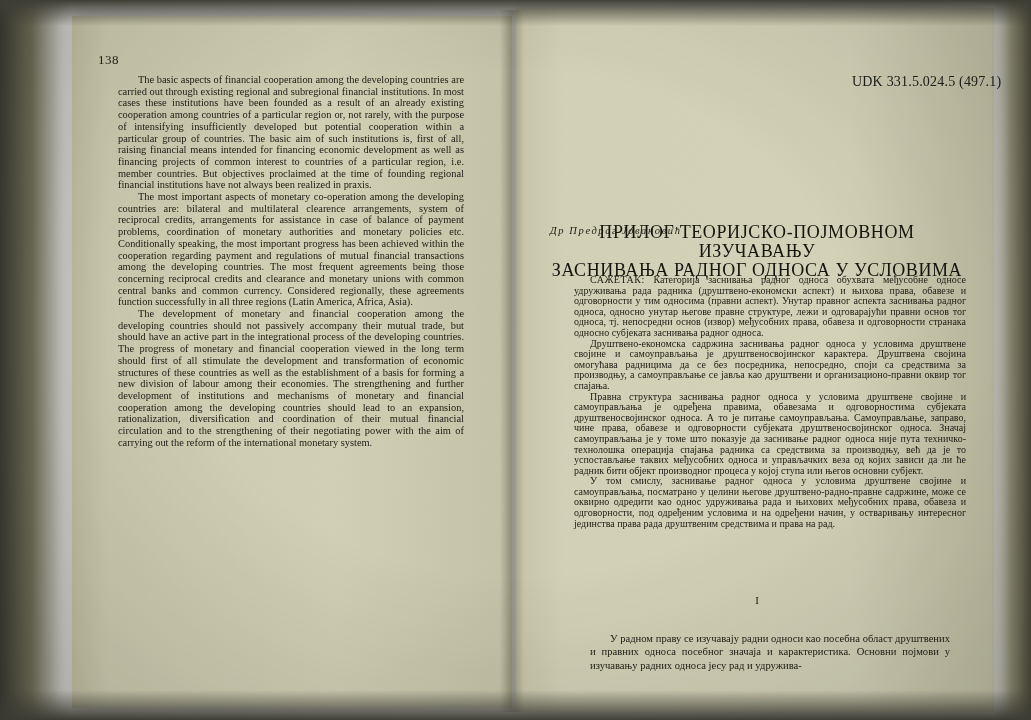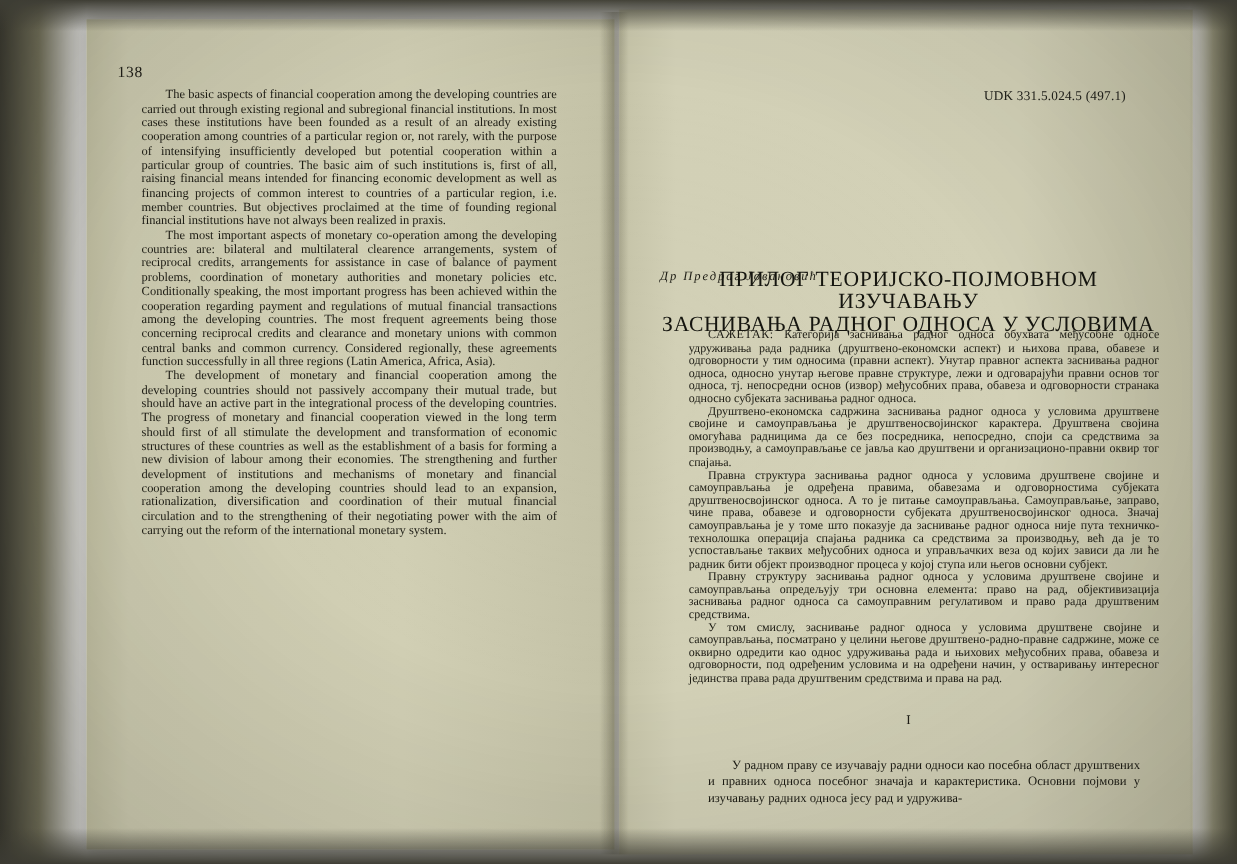--- a/index.html
+++ b/index.html
@@ -86,22 +86,22 @@
     line-height: 11.7px;
     text-align: justify;
     color: #1d1c14;
     hyphens: auto;
   }
   .left-col p { margin: 0; text-indent: 20px; }
 
   
   .udk {
     position: absolute;
-    left: 820px; top: 74px;
-    font-size: 11px;
+    left: 852px; top: 74px;
+    font-size: 14px;
     color: #20201a;
     letter-spacing: 0.2px;
   }
   .author {
     position: absolute;
     left: 550px; top: 186px;
     font-size: 10.5px;
     font-style: italic;
     letter-spacing: 1.6px;
     color: #1d1c14;
@@ -178,21 +178,20 @@
 
   <div class="title">
     <div>ПРИЛОГ ТЕОРИЈСКО-ПОЈМОВНОМ ИЗУЧАВАЊУ</div>
     <div>ЗАСНИВАЊА РАДНОГ ОДНОСА У УСЛОВИМА</div>
   </div>
 
   <div class="abstract">
     <p><span class="lead-label">САЖЕТАК:</span> <span>Категорија заснивања радног односа обухвата међусобне односе удруживања рада радника (друштвено-економски аспект) и њихова права, обавезе и одговорности у тим односима (правни аспект). Унутар правног аспекта заснивања радног односа, односно унутар његове правне структуре, лежи и одговарајући правни основ тог односа, тј. непосредни основ (извор) међусобних права, обавеза и одговорности странака односно субјеката заснивања радног односа.</span></p>
     <p>Друштвено-економска садржина заснивања радног односа у условима друштвене својине и самоуправљања је друштвеносвојинског карактера. Друштвена својина омогућава радницима да се без посредника, непосредно, споји са средствима за производњу, а самоуправљање се јавља као друштвени и организационо-правни оквир тог спајања.</p>
     <p>Правна структура заснивања радног односа у условима друштвене својине и самоуправљања је одређена правима, обавезама и одговорностима субјеката друштвеносвојинског односа. А то је питање самоуправљања. Самоуправљање, заправо, чине права, обавезе и одговорности субјеката друштвеносвојинског односа. Значај самоуправљања је у томе што показује да заснивање радног односа није пута техничко-технолошка операција спајања радника са средствима за производњу, већ да је то успостављање таквих међусобних односа и управљачких веза од којих зависи да ли ће радник бити објект производног процеса у којој ступа или његов основни субјект.</p>
-    <p>Правну структуру заснивања радног односа у условима друштвене својине и самоуправљања опредељују три основна елемента: право на рад, објективизација заснивања радног односа са самоуправним регулативом и право рада друштвеним средствима.</p>
     <p>У том смислу, заснивање радног односа у условима друштвене својине и самоуправљања, посматрано у целини његове друштвено-радно-правне садржине, може се оквирно одредити као однос удруживања рада и њихових међусобних права, обавеза и одговорности, под одређеним условима и на одређени начин, у остваривању интересног јединства права рада друштвеним средствима и права на рад.</p>
   </div>
 
   <div class="section-mark">I</div>
 
   <div class="body-right">
     <p>У радном праву се изучавају радни односи као посебна област друштвених и правних односа посебног значаја и карактеристика. Основни појмови у изучавању радних односа јесу рад и удружива-</p>
   </div>
 
 </div>

